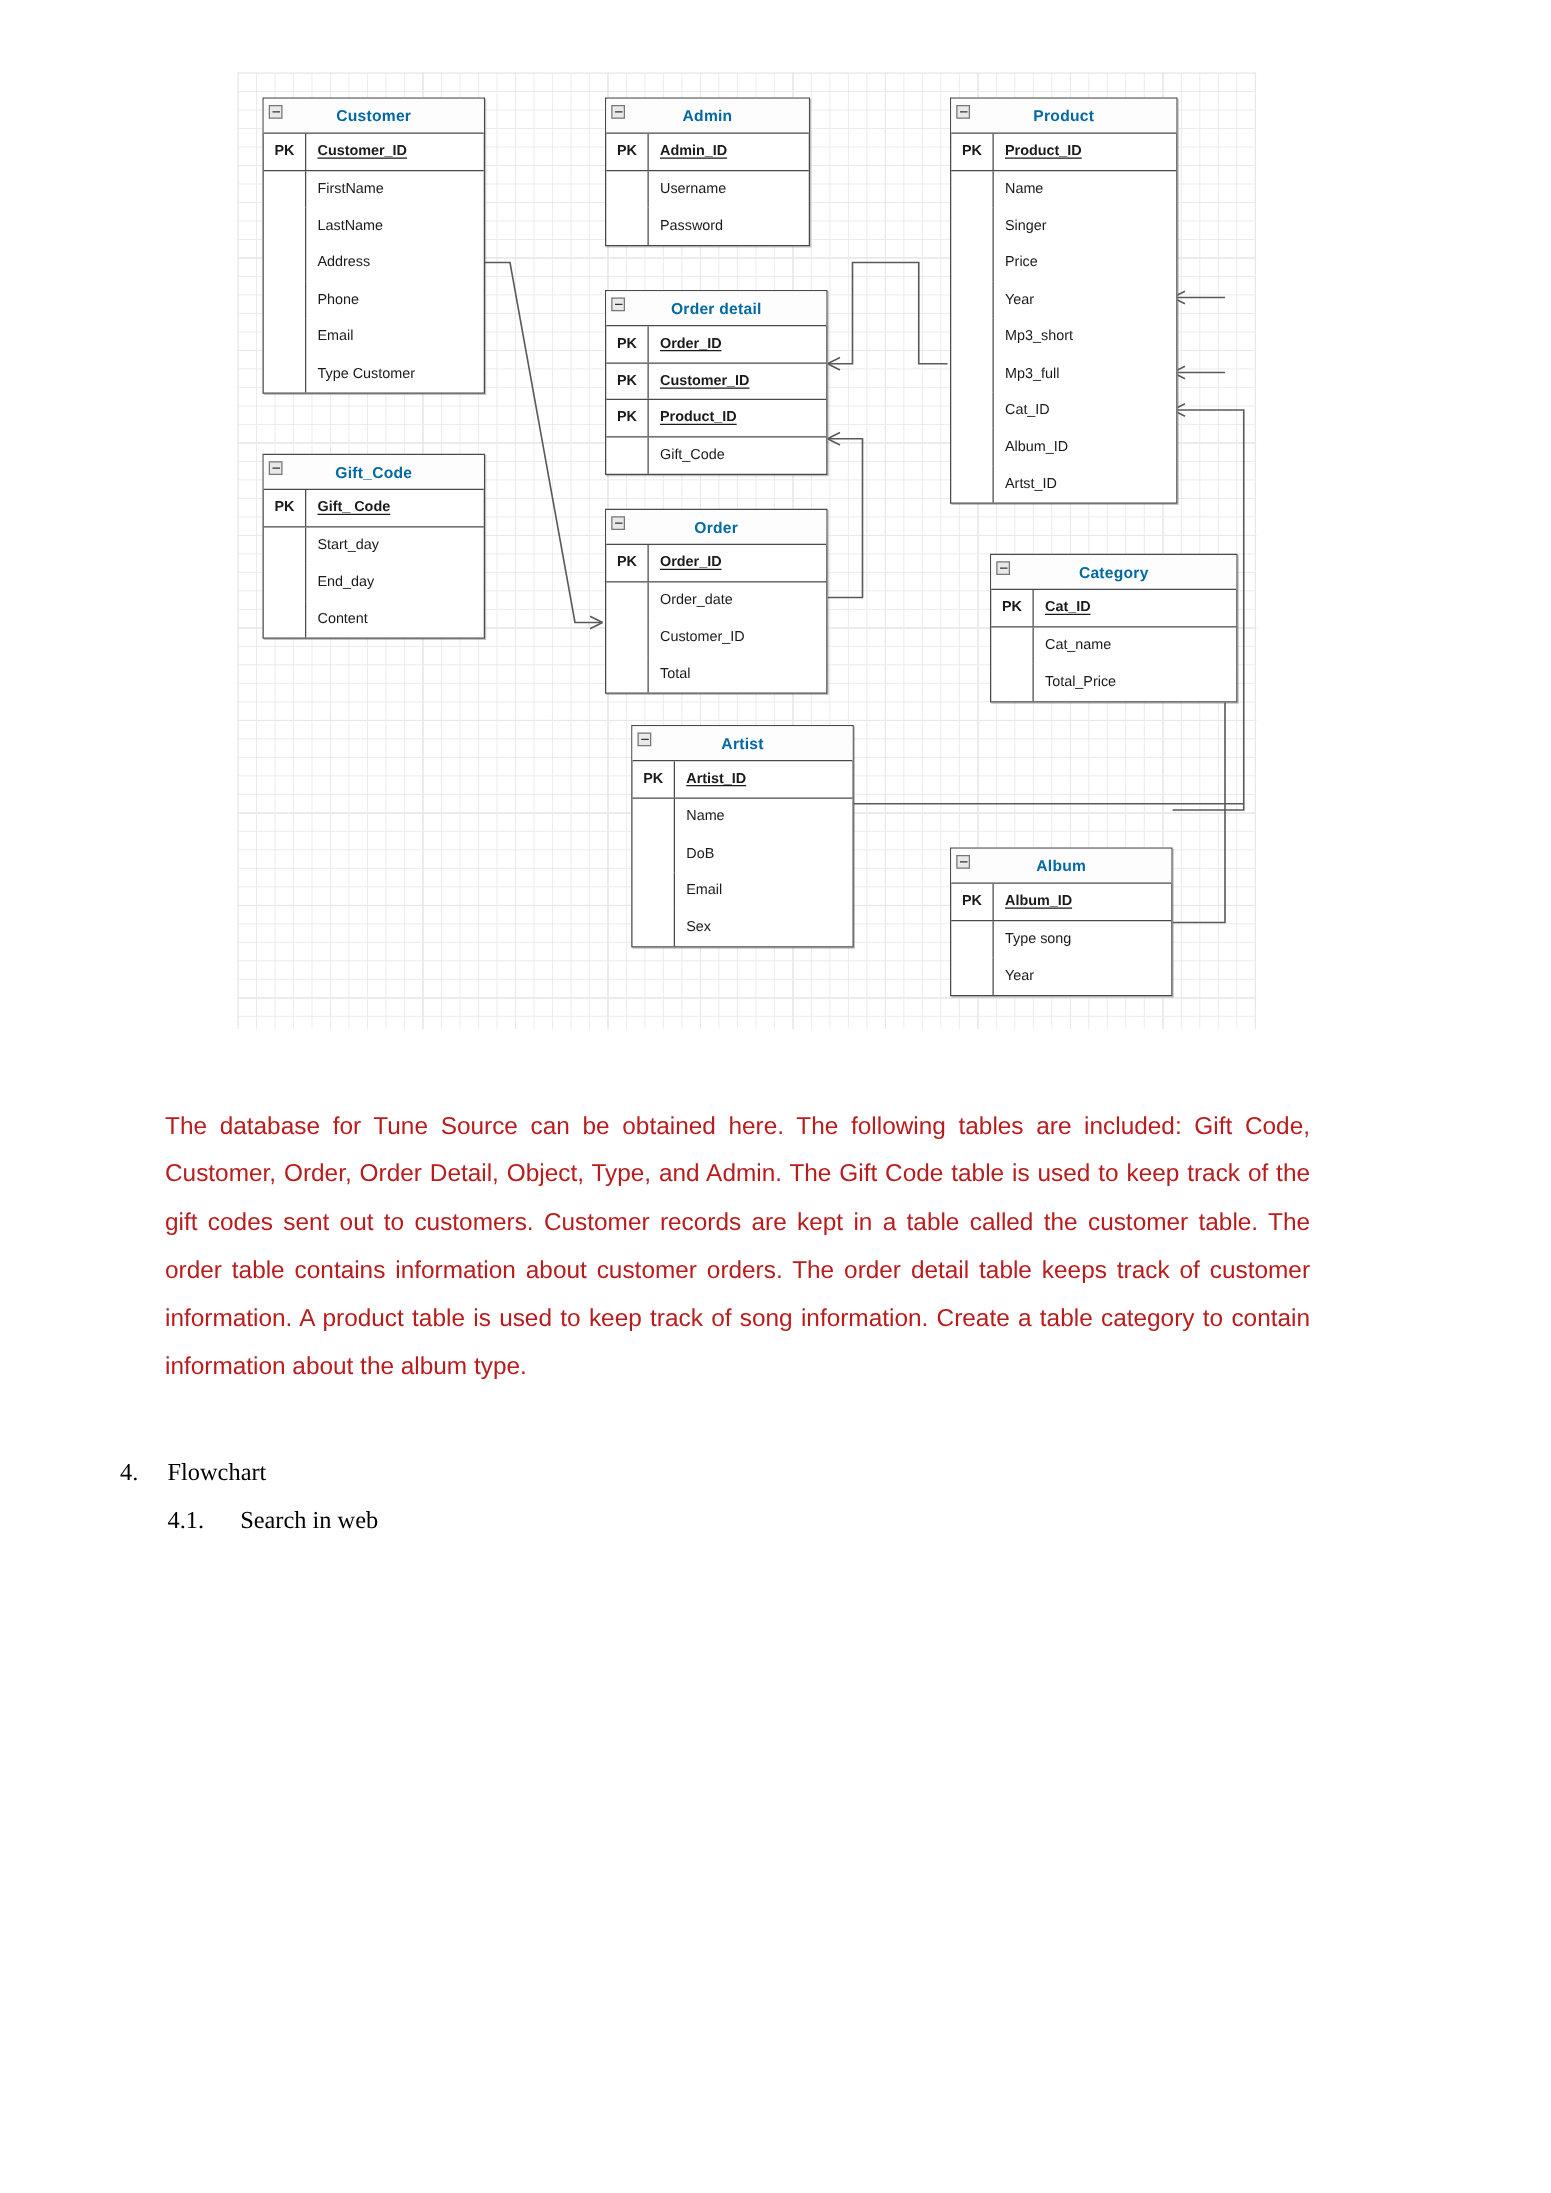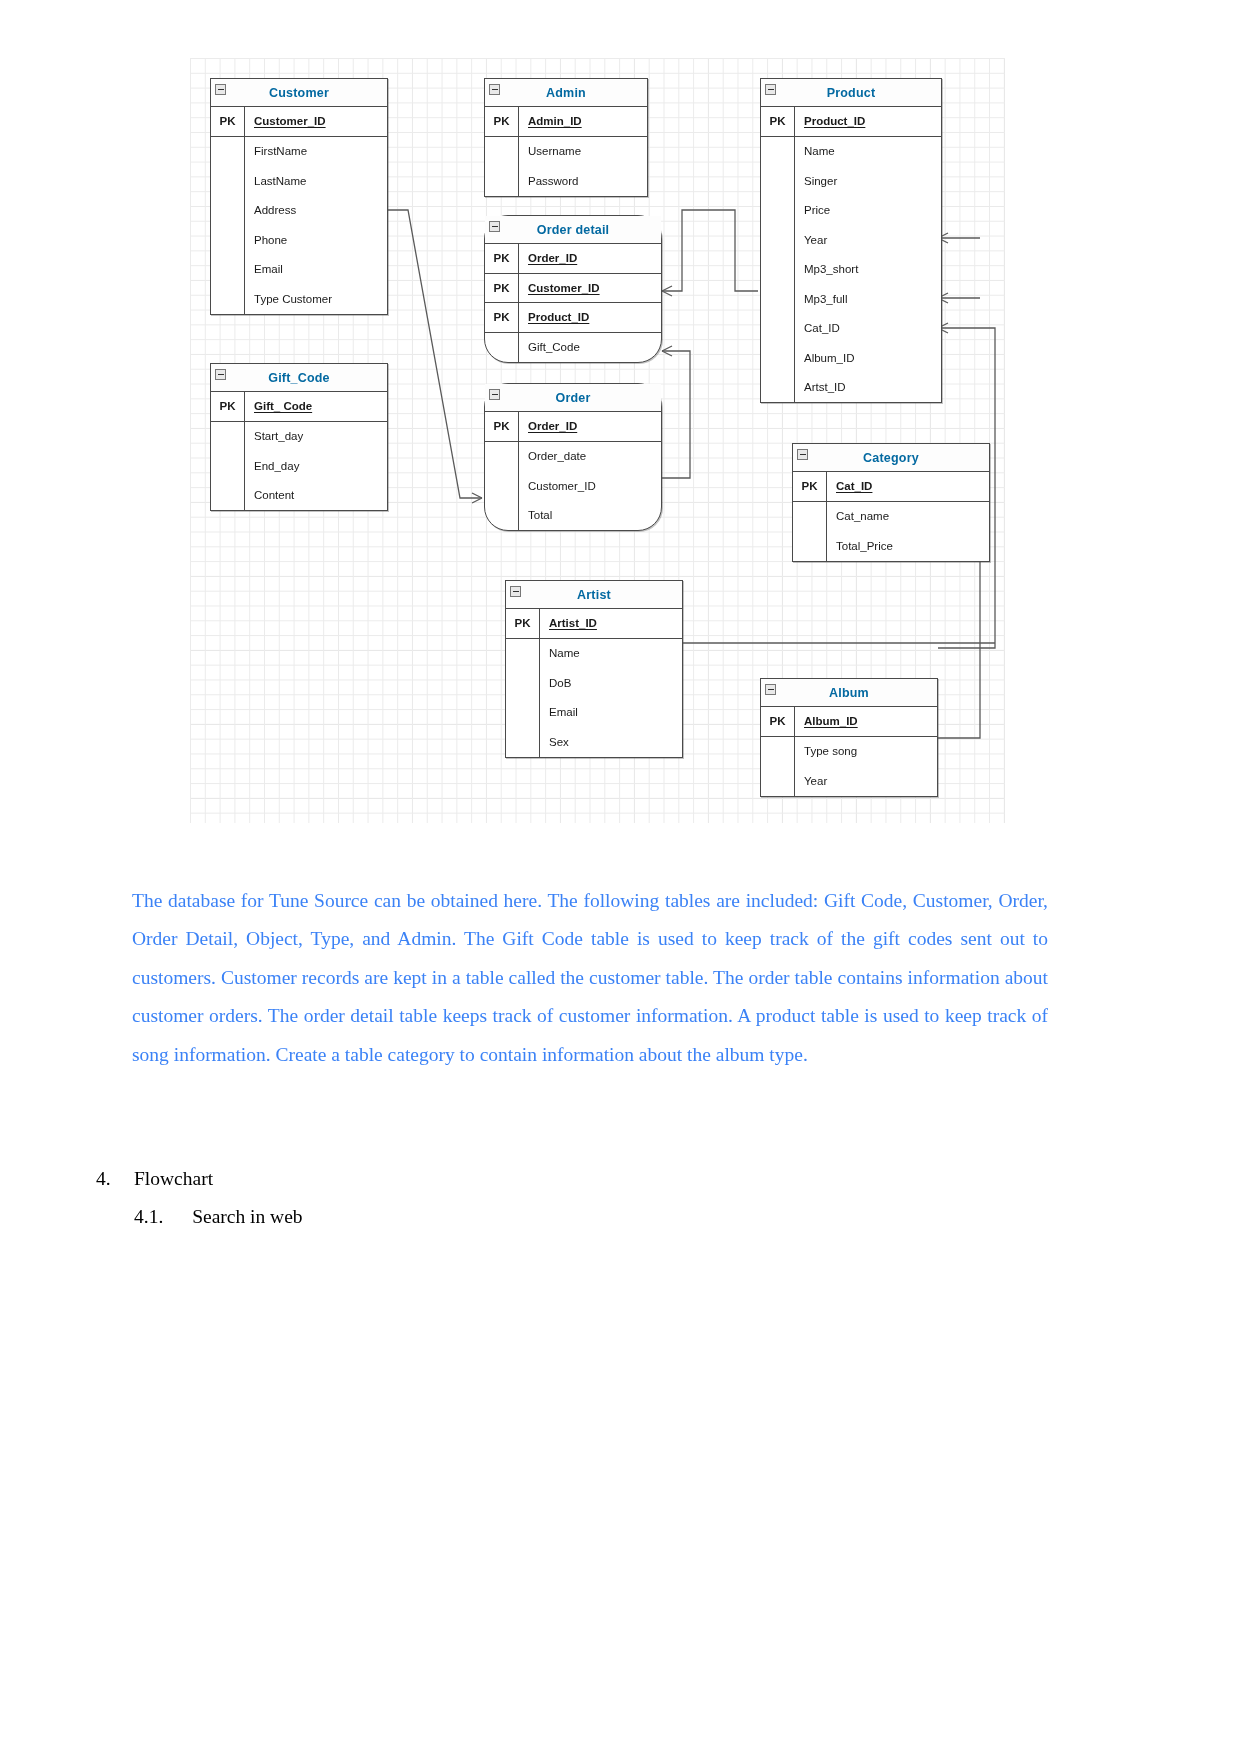--- a/index.html
+++ b/index.html
@@ -107,22 +107,22 @@
 
   
   .para {
     position: absolute;
     left: 132px;
     top: 862px;
     width: 916px;
     font-size: 19.5px;
     line-height: 38.6px;
     text-align: justify;
-    color: #3b82f6;
-    font-family: Liberation Serif, serif;
+    color: #b91c1c;
+    font-family: Liberation Sans, sans-serif;
   }
   .section-list {
     position: absolute;
     left: 96px;
     top: 1160px;
     width: 600px;
     font-size: 19.5px;
     line-height: 38px;
     color: #000;
   }
@@ -257,21 +257,21 @@
         </div>
         <div class="attr-row">
           <div class="attr-key empty"></div>
           <div class="attr-name">Album_ID</div>
         </div>
         <div class="attr-row">
           <div class="attr-key empty"></div>
           <div class="attr-name">Artst_ID</div>
         </div>
       </div>
-      <div class="entity" style="left: 294px; top: 157px; width: 178px; border-radius: 24px;">
+      <div class="entity" style="left: 294px; top: 174px; width: 178px;">
         <div class="entity-header">
           <span class="minus-box"></span>
           <span class="entity-title">Order detail</span>
         </div>
         <div class="attr-row pk-sep">
           <div class="attr-key">PK</div>
           <div class="attr-name pk-text">Order_ID</div>
         </div>
         <div class="attr-row pk-sep">
           <div class="attr-key">PK</div>
@@ -301,21 +301,21 @@
         </div>
         <div class="attr-row">
           <div class="attr-key empty"></div>
           <div class="attr-name">End_day</div>
         </div>
         <div class="attr-row">
           <div class="attr-key empty"></div>
           <div class="attr-name">Content</div>
         </div>
       </div>
-      <div class="entity" style="left: 294px; top: 325px; width: 178px; border-radius: 24px;">
+      <div class="entity" style="left: 294px; top: 349px; width: 178px;">
         <div class="entity-header">
           <span class="minus-box"></span>
           <span class="entity-title">Order</span>
         </div>
         <div class="attr-row pk-sep">
           <div class="attr-key">PK</div>
           <div class="attr-name pk-text">Order_ID</div>
         </div>
         <div class="attr-row">
           <div class="attr-key empty"></div>

